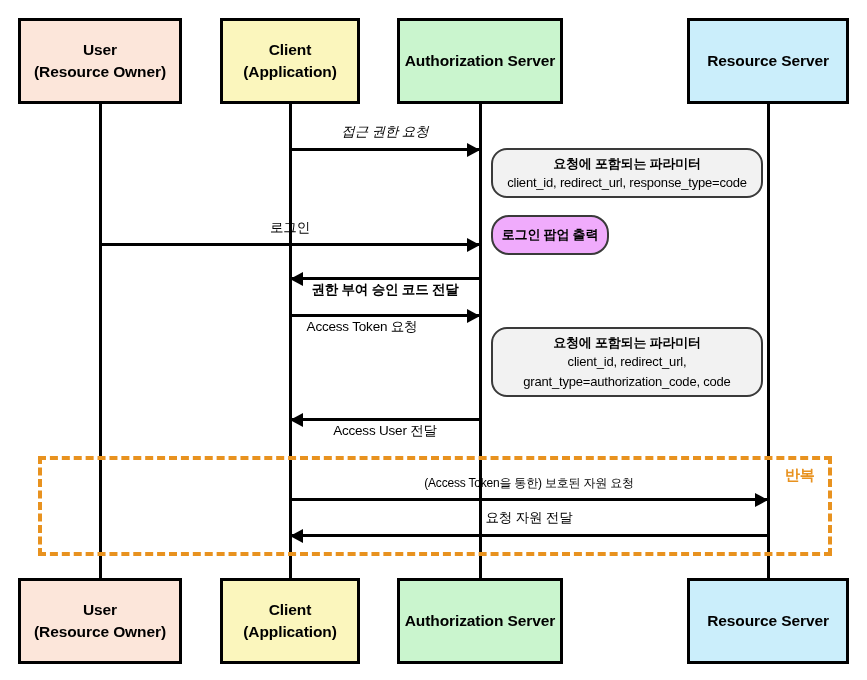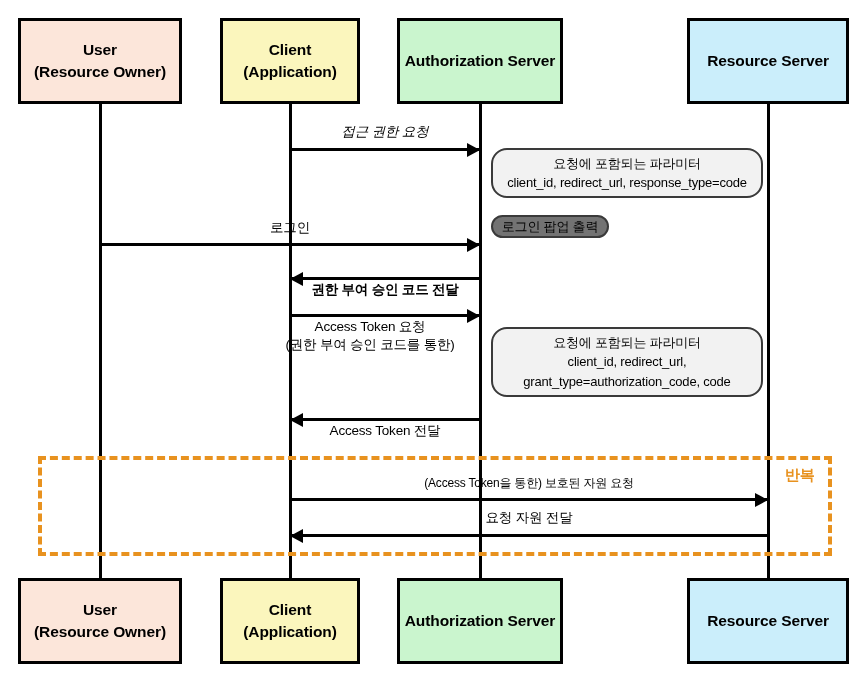--- a/index.html
+++ b/index.html
@@ -86,21 +86,21 @@
     flex-direction: column;
     align-items: center;
     justify-content: center;
     text-align: center;
     font-size: 13px;
     line-height: 1.5;
     color: #000000;
     letter-spacing: -0.2px;
   }
   .note .ln { display: block; white-space: nowrap; }
-  .note .ln.bold { font-weight: normal; }
+  .note .ln.bold { font-weight: bold; }
   .note.pill { border-radius: 18px; font-weight: bold; }
 
   
   .repeat-frame {
     position: absolute;
     box-sizing: border-box;
     border: 4px dashed #e8921f;
     background: transparent;
   }
   .repeat-label {
@@ -166,51 +166,50 @@
     <div class="msg-line" style="left: 290px; top: 277px; width: 190px;"></div>
     <div class="arrow-head left" style="top: 271.5px; left: 290px;"></div>
     <div class="msg-label" style="left: 0px; top: 281px; width: 100%; text-align: left;">
       <div style="position: absolute; left: 385px; transform: translateX(-50%); text-align: center; font-weight: bold;">
         <span class="ln">권한 부여 승인 코드 전달</span>
       </div>
     </div>
     <div class="msg-line" style="left: 290px; top: 314px; width: 190px;"></div>
     <div class="arrow-head right" style="top: 308.5px; left: 467px;"></div>
     <div class="msg-label" style="left: 0px; top: 318px; width: 100%; text-align: left;">
-      <div style="position: absolute; left: 370px; transform: translateX(-50%); text-align: center;">
+      <div style="position: absolute; left: 362px; transform: translateX(-50%); text-align: center;">
         <span class="ln">Access Token 요청</span>
-        <span class="ln">(권한 부여 승인 코드를 통한)</span>
       </div>
     </div>
     <div class="msg-line" style="left: 290px; top: 418px; width: 190px;"></div>
     <div class="arrow-head left" style="top: 412.5px; left: 290px;"></div>
     <div class="msg-label" style="left: 0px; top: 422px; width: 100%; text-align: left;">
       <div style="position: absolute; left: 385px; transform: translateX(-50%); text-align: center;">
-        <span class="ln">Access Token 전달</span>
+        <span class="ln">Access User 전달</span>
       </div>
     </div>
     <div class="msg-line" style="left: 290px; top: 498px; width: 478px;"></div>
     <div class="arrow-head right" style="top: 492.5px; left: 755px;"></div>
     <div class="msg-label small" style="left: 0px; top: 475px; width: 100%; text-align: left;">
       <div style="position: absolute; left: 529px; transform: translateX(-50%); text-align: center;">
         <span class="ln">(Access Token을 통한) 보호된 자원 요청</span>
       </div>
     </div>
     <div class="msg-line" style="left: 290px; top: 534px; width: 478px;"></div>
     <div class="arrow-head left" style="top: 528.5px; left: 290px;"></div>
     <div class="msg-label" style="left: 0px; top: 509px; width: 100%; text-align: left;">
       <div style="position: absolute; left: 529px; transform: translateX(-50%); text-align: right;">
         <span class="ln">요청 자원 전달</span>
       </div>
     </div>
     <div class="note" style="left: 491px; top: 148px; width: 272px; height: 50px; background: rgb(242, 242, 242);">
       <span class="ln bold">요청에 포함되는 파라미터</span>
       <span class="ln">client_id, redirect_url, response_type=code</span>
     </div>
-    <div class="note pill" style="left: 491px; top: 215px; width: 118px; height: 23px; background: #737373;">
+    <div class="note pill" style="left: 491px; top: 215px; width: 118px; height: 40px; background: #f0abfc;">
       <span class="ln bold">로그인 팝업 출력</span>
     </div>
     <div class="note" style="left: 491px; top: 327px; width: 272px; height: 70px; background: rgb(242, 242, 242);">
       <span class="ln bold">요청에 포함되는 파라미터</span>
       <span class="ln">client_id, redirect_url,</span>
       <span class="ln">grant_type=authorization_code, code</span>
     </div>
     <div class="repeat-frame" style="left: 38px; top: 456px; width: 794px; height: 100px; border-color: rgb(232, 146, 31);"></div>
     <div class="repeat-label" style="left: 785px; top: 466px; color: rgb(232, 146, 31);">반복</div>
   </div>

